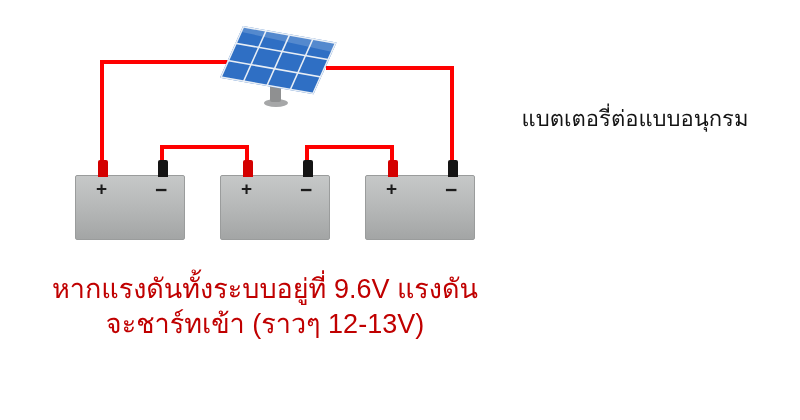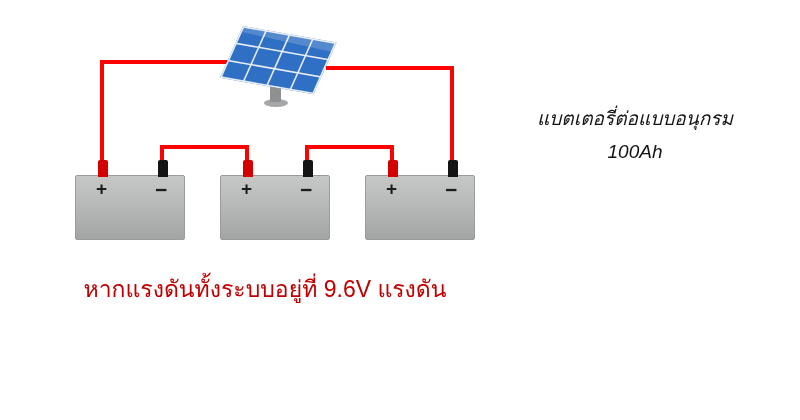--- a/index.html
+++ b/index.html
@@ -56,35 +56,34 @@
   .pole-label.minus { left: 79px; font-size: 21px; }
 
   
   .info-panel {
     position: absolute;
     left: 505px;
     top: 102px;
     width: 260px;
     text-align: center;
     color: #141414;
-    font-size: 19px;
+    font-size: 22px;
     line-height: 33px;
     z-index: 2;
-    font-style: italic;
   }
 
   
   .caption {
     position: absolute;
     left: 30px;
     top: 272px;
     width: 470px;
     text-align: center;
     color: #c00000;
-    font-size: 23px;
+    font-size: 27px;
     line-height: 35px;
     z-index: 2;
   }
 </style>
 </head>
 <body>
 
 <div class="canvas">
 
   <svg class="wires-layer" width="800" height="420" viewBox="0 0 800 420">
@@ -135,20 +134,20 @@
 
   <div class="battery battery-3">
     <div class="terminal positive"></div>
     <div class="terminal negative"></div>
     <span class="pole-label plus">+</span>
     <span class="pole-label minus">−</span>
   </div>
 
   <div class="info-panel">
     <div>แบตเตอรี่ต่อแบบอนุกรม</div>
-    <div>100Ah</div>
   </div>
 
   <div class="caption">
     <div>หากแรงดันทั้งระบบอยู่ที่ 9.6V แรงดัน</div>
+    <div>จะชาร์ทเข้า (ราวๆ 12-13V)</div>
   </div>
 
 </div>
 
 </body></html>

